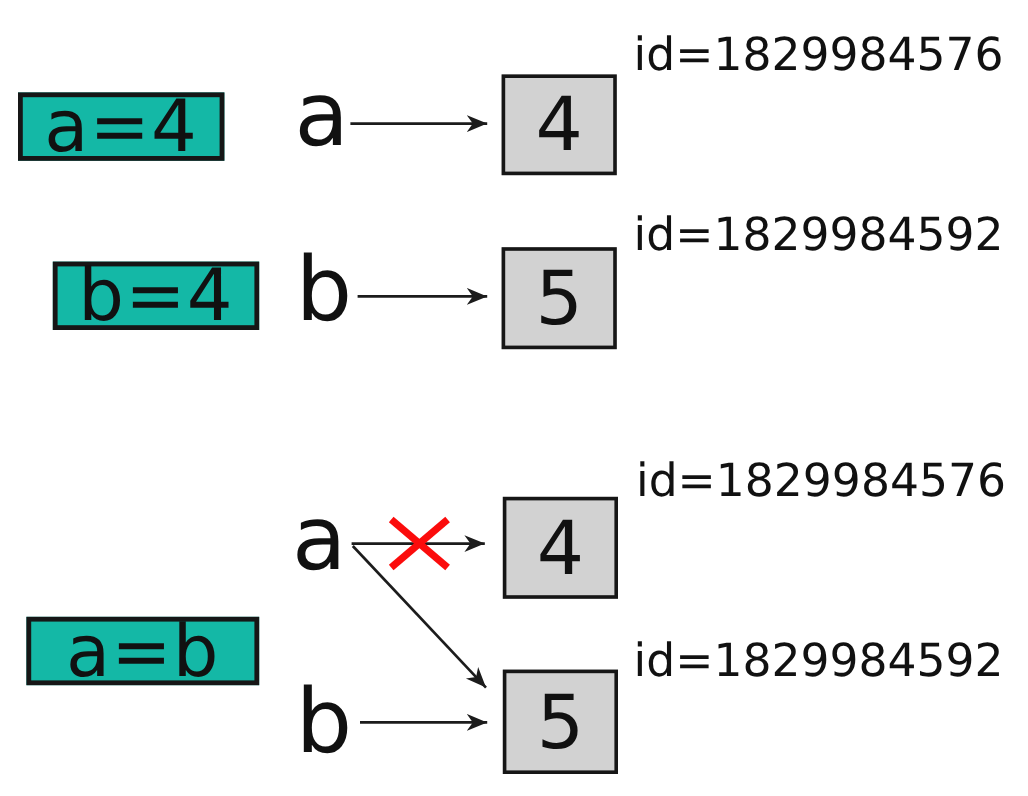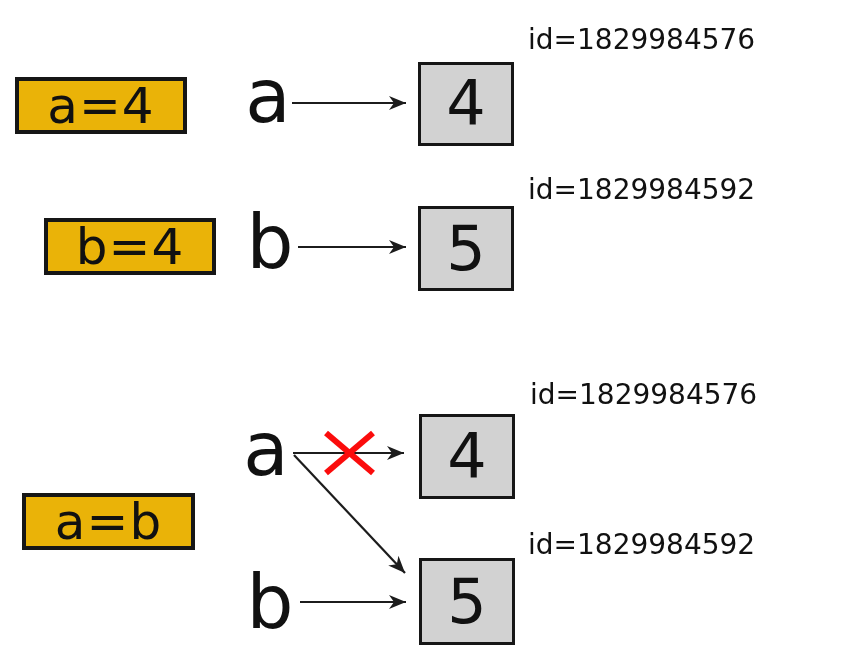--- a/index.html
+++ b/index.html
@@ -27,31 +27,31 @@
     width: 857px; height: 663px;
     pointer-events: none;
   }
   .arrow-line { stroke: var(--line); stroke-width: 2.2; fill: none; }
   .arrow-head { fill: var(--line); }
   .cross-line { stroke: var(--cross); stroke-width: 6; fill: none; }
 
   .code-box {
     position: absolute;
     border: 4px solid var(--box-border);
-    background: #eab308;
+    background: #14b8a6;
     display: flex;
     align-items: center;
     justify-content: center;
-    font-size: 50px;
+    font-size: 60px;
     line-height: 1;
     letter-spacing: 1px;
   }
   .code-box.cb1 { left: 15px;  top: 77px;  width: 172px; height: 57px; }
   .code-box.cb2 { left: 15px;  top: 218px; width: 172px; height: 57px; margin-left: 29px; }
-  .code-box.cb3 { left: 22px;  top: 493px; width: 173px; height: 57px; }
+  .code-box.cb3 { left: 22px;  top: 514px; width: 194px; height: 57px; }
 
   .var-letter {
     position: absolute;
     width: 56px; height: 72px;
     display: flex;
     align-items: center;
     justify-content: center;
     font-size: 74px;
     line-height: 1;
   }
@@ -71,21 +71,21 @@
     font-size: 62px;
     line-height: 1;
   }
   .value-box.g1 { left: 418px; top: 62px;  height: 84px; }
   .value-box.g2 { left: 418px; top: 206px; }
   .value-box.g3 { left: 419px; top: 414px; }
   .value-box.g4 { left: 419px; top: 558px; height: 87px; }
 
   .id-label {
     position: absolute;
-    font-size: 28px;
+    font-size: 38px;
     line-height: 1;
     white-space: nowrap;
   }
   .id-label.id1 { left: 528px; top: 26px;  }
   .id-label.id2 { left: 528px; top: 176px; }
   .id-label.id3 { left: 530px; top: 381px; }
   .id-label.id4 { left: 528px; top: 531px; }
 </style>
 </head>
 <body>

